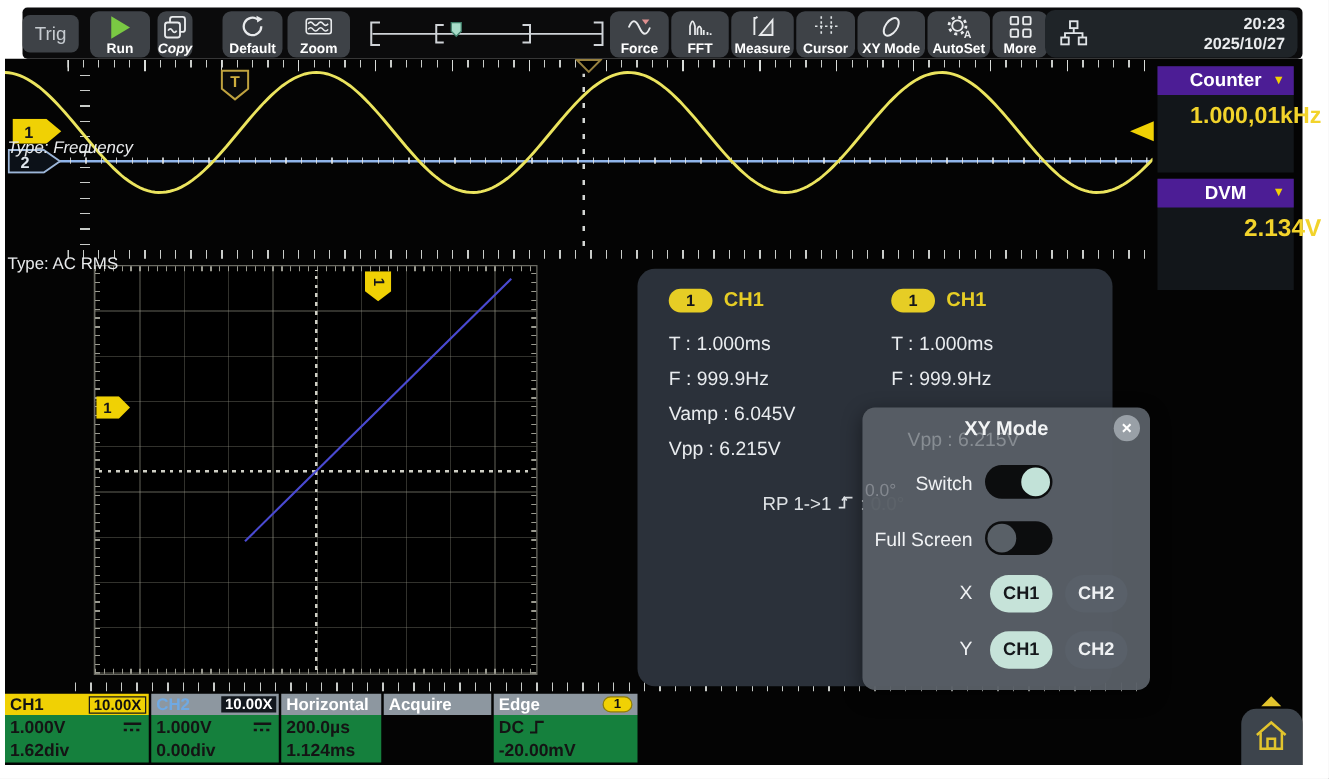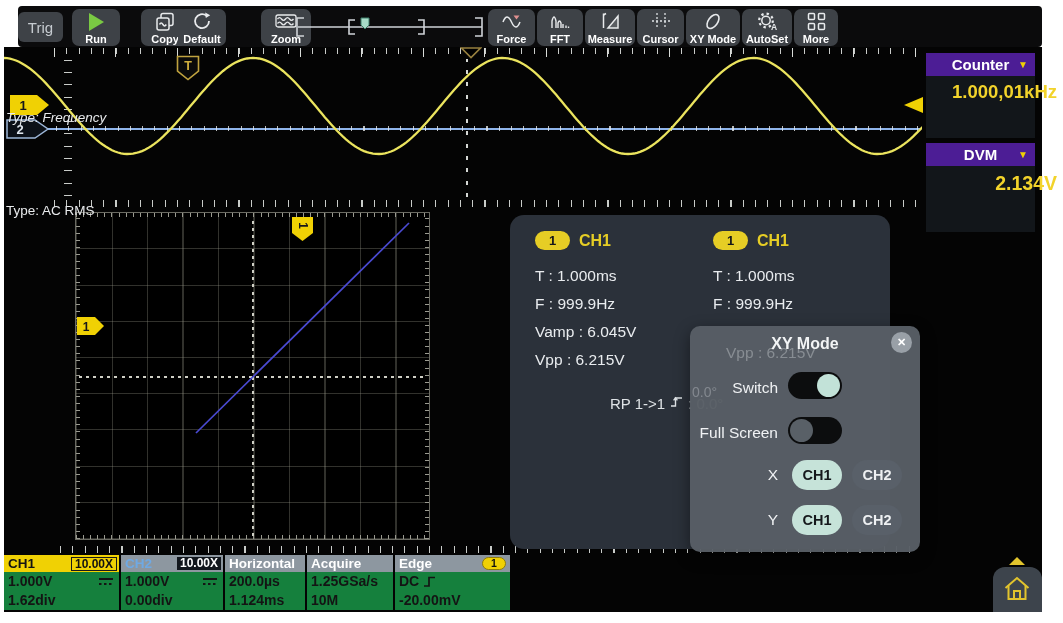--- a/index.html
+++ b/index.html
@@ -120,36 +120,36 @@
   <div class="trig-btn">
       <span>Trig</span>
     </div>
 
   <div class="tbtn" style="left:72px;width:48px;">
     <svg width="20" height="20" viewBox="0 0 20 20">
         <polygon points="3,1 18,10 3,19" fill="#7ac943"></polygon>
       </svg>
     <span class="lbl">Run</span>
   </div>
-  <div class="tbtn" style="left:141px;width:48px;">
+  <div class="tbtn" style="left:126px;width:28px;font-style:italic;">
     <svg width="20" height="20" viewBox="0 0 20 20" fill="none" stroke="#e8eaec" stroke-width="1.5">
       <rect x="6" y="1.5" width="12" height="12" rx="2"></rect>
         <rect x="2" y="6" width="12" height="12" rx="2" fill="#3e4247"></rect>
       <path d="M4.5 12.5 q1.7 -2.8 3.4 0 t3.4 0"></path>
     </svg>
     <span class="lbl">Copy</span>
   </div>
   <div class="tbtn" style="left:178px;width:48px;">
     <svg width="20" height="20" viewBox="0 0 20 20" fill="none" stroke="#e8eaec" stroke-width="1.8">
       <path d="M14.5 3.8 A 7 7 0 1 0 17 9"></path>
         <polygon points="13.2,0.6 18.2,3.2 13.8,5.9" fill="#e8eaec" stroke="none"></polygon>
     </svg>
     <span class="lbl">Default</span>
   </div>
-  <div class="tbtn" style="left:230px;width:50px;margin-left:31px;">
+  <div class="tbtn" style="left:230px;width:50px;">
     <svg width="22" height="20" viewBox="0 0 22 20" fill="none" stroke="#e8eaec" stroke-width="1.3">
       <rect x="1" y="3" width="20" height="12" rx="2"></rect>
       <path d="M2.5 7 q2 -2.6 4 0 t4 0 t4 0 t4 0"></path>
       <path d="M2.5 11.5 q2 -2.6 4 0 t4 0 t4 0 t4 0"></path>
     </svg>
     <span class="lbl">Zoom</span>
   </div>
 
   <div class="sliderwrap">
     <svg width="194" height="22" viewBox="0 0 194 22" fill="none">
@@ -213,20 +213,33 @@
   <div class="tbtn" style="left:794px;width:44px;">
     <svg width="19" height="19" viewBox="0 0 19 19" fill="none" stroke="#e8eaec" stroke-width="1.5">
       <rect x="1.5" y="1.5" width="6" height="6" rx="1"></rect>
         <rect x="11.5" y="1.5" width="6" height="6" rx="1"></rect>
       <rect x="1.5" y="11.5" width="6" height="6" rx="1"></rect>
         <rect x="11.5" y="11.5" width="6" height="6" rx="1"></rect>
     </svg>
     <span class="lbl">More</span>
   </div>
 
+  <div class="clockblk">
+    <svg width="22" height="22" viewBox="0 0 22 22" fill="none" stroke="#dfe3e6" stroke-width="1.5" style="position:absolute;left:12px;top:8px;">
+      <rect x="8" y="1" width="6" height="5.5"></rect>
+        <line x1="11" y1="6.5" x2="11" y2="10.5"></line>
+      <path d="M4 14 V10.5 H18 V14"></path>
+      <rect x="1" y="14" width="6" height="5.5"></rect>
+        <rect x="15" y="14" width="6" height="5.5"></rect>
+    </svg>
+    <div class="dt">
+      <div>20:23</div>
+      <div>2025/10/27</div>
+    </div>
+  </div>
 
   <div class="tdisp">
     <div class="ruler-top"></div>
     <div class="ruler-top-major"></div>
     <div class="ruler-left"></div>
     <div class="cdash"></div>
     <div class="ch2line"></div>
     <div class="ch2ticks"></div>
     <svg width="918" height="160" viewBox="0 0 918 160" style="position:absolute;left:0;top:0;">
       <path d="M0 11.0 L3 11.2 L6 11.7 L9 12.5 L12 13.5 L15 14.8 L18 16.4 L21 18.2 L24 20.2 L27 22.4 L30 24.8 L33 27.5 L36 30.3 L39 33.3 L42 36.4 L45 39.7 L48 43.0 L51 46.5 L54 50.0 L57 53.6 L60 57.2 L63 60.8 L66 64.4 L69 68.0 L72 71.5 L75 75.0 L78 78.3 L81 81.6 L84 84.7 L87 87.7 L90 90.5 L93 93.2 L96 95.6 L99 97.8 L102 99.8 L105 101.6 L108 103.2 L111 104.5 L114 105.5 L117 106.3 L120 106.8 L123 107.0 L126 106.9 L129 106.6 L132 106.0 L135 105.2 L138 104.1 L141 102.7 L144 101.1 L147 99.2 L150 97.1 L153 94.8 L156 92.3 L159 89.6 L162 86.7 L165 83.7 L168 80.5 L171 77.2 L174 73.8 L177 70.4 L180 66.8 L183 63.2 L186 59.6 L189 56.0 L192 52.4 L195 48.8 L198 45.3 L201 41.9 L204 38.6 L207 35.3 L210 32.3 L213 29.3 L216 26.6 L219 24.0 L222 21.6 L225 19.5 L228 17.5 L231 15.8 L234 14.4 L237 13.2 L240 12.2 L243 11.5 L246 11.1 L249 11.0 L252 11.1 L255 11.5 L258 12.2 L261 13.2 L264 14.4 L267 15.8 L270 17.5 L273 19.5 L276 21.6 L279 24.0 L282 26.6 L285 29.3 L288 32.3 L291 35.3 L294 38.6 L297 41.9 L300 45.3 L303 48.8 L306 52.4 L309 56.0 L312 59.6 L315 63.2 L318 66.8 L321 70.4 L324 73.8 L327 77.2 L330 80.5 L333 83.7 L336 86.7 L339 89.6 L342 92.3 L345 94.8 L348 97.1 L351 99.2 L354 101.1 L357 102.7 L360 104.1 L363 105.2 L366 106.0 L369 106.6 L372 106.9 L375 107.0 L378 106.8 L381 106.3 L384 105.5 L387 104.5 L390 103.2 L393 101.6 L396 99.8 L399 97.8 L402 95.6 L405 93.2 L408 90.5 L411 87.7 L414 84.7 L417 81.6 L420 78.3 L423 75.0 L426 71.5 L429 68.0 L432 64.4 L435 60.8 L438 57.2 L441 53.6 L444 50.0 L447 46.5 L450 43.0 L453 39.7 L456 36.4 L459 33.3 L462 30.3 L465 27.5 L468 24.8 L471 22.4 L474 20.2 L477 18.2 L480 16.4 L483 14.8 L486 13.5 L489 12.5 L492 11.7 L495 11.2 L498 11.0 L501 11.1 L504 11.4 L507 12.0 L510 12.8 L513 13.9 L516 15.3 L519 16.9 L522 18.8 L525 20.9 L528 23.2 L531 25.7 L534 28.4 L537 31.3 L540 34.3 L543 37.5 L546 40.8 L549 44.2 L552 47.6 L555 51.2 L558 54.8 L561 58.4 L564 62.0 L567 65.6 L570 69.2 L573 72.7 L576 76.1 L579 79.4 L582 82.7 L585 85.7 L588 88.7 L591 91.4 L594 94.0 L597 96.4 L600 98.5 L603 100.5 L606 102.2 L609 103.6 L612 104.8 L615 105.8 L618 106.5 L621 106.9 L624 107.0 L627 106.9 L630 106.5 L633 105.8 L636 104.8 L639 103.6 L642 102.2 L645 100.5 L648 98.5 L651 96.4 L654 94.0 L657 91.4 L660 88.7 L663 85.7 L666 82.7 L669 79.4 L672 76.1 L675 72.7 L678 69.2 L681 65.6 L684 62.0 L687 58.4 L690 54.8 L693 51.2 L696 47.6 L699 44.2 L702 40.8 L705 37.5 L708 34.3 L711 31.3 L714 28.4 L717 25.7 L720 23.2 L723 20.9 L726 18.8 L729 16.9 L732 15.3 L735 13.9 L738 12.8 L741 12.0 L744 11.4 L747 11.1 L750 11.0 L753 11.2 L756 11.7 L759 12.5 L762 13.5 L765 14.8 L768 16.4 L771 18.2 L774 20.2 L777 22.4 L780 24.8 L783 27.5 L786 30.3 L789 33.3 L792 36.4 L795 39.7 L798 43.0 L801 46.5 L804 50.0 L807 53.6 L810 57.2 L813 60.8 L816 64.4 L819 68.0 L822 71.5 L825 75.0 L828 78.3 L831 81.6 L834 84.7 L837 87.7 L840 90.5 L843 93.2 L846 95.6 L849 97.8 L852 99.8 L855 101.6 L858 103.2 L861 104.5 L864 105.5 L867 106.3 L870 106.8 L873 107.0 L876 106.9 L879 106.6 L882 106.0 L885 105.2 L888 104.1 L891 102.7 L894 101.1 L897 99.2 L900 97.1 L903 94.8 L906 92.3 L909 89.6 L912 86.7 L915 83.7 L918 80.5" fill="none" stroke="#ebe45e" stroke-width="2.3" stroke-linecap="round"></path>
@@ -373,24 +386,20 @@
   <div class="cell" style="left:225px;width:80px;">
     <div class="chead" style="background:#8d97a0;color:#fff;"><span>Horizontal</span></div>
     <div class="cbody">
       <div class="cline"><span>200.0µs</span></div>
       <div class="cline"><span>1.124ms</span></div>
     </div>
   </div>
 
   <div class="cell" style="left:307px;width:86px;">
     <div class="chead" style="background:#8d97a0;color:#fff;"><span>Acquire</span></div>
-    <div class="cbody">
-      <div class="cline"><span>1.25GSa/s</span></div>
-      <div class="cline"><span>10M</span></div>
-    </div>
   </div>
 
   <div class="cell" style="left:395px;width:115px;">
     <div class="chead" style="background:#8d97a0;color:#fff;">
       <span>Edge</span>
       <span class="edgebadge">1</span>
     </div>
     <div class="cbody">
       <div class="cline" style="display:flex;align-items:center;gap:4px;">
         <span>DC</span>

